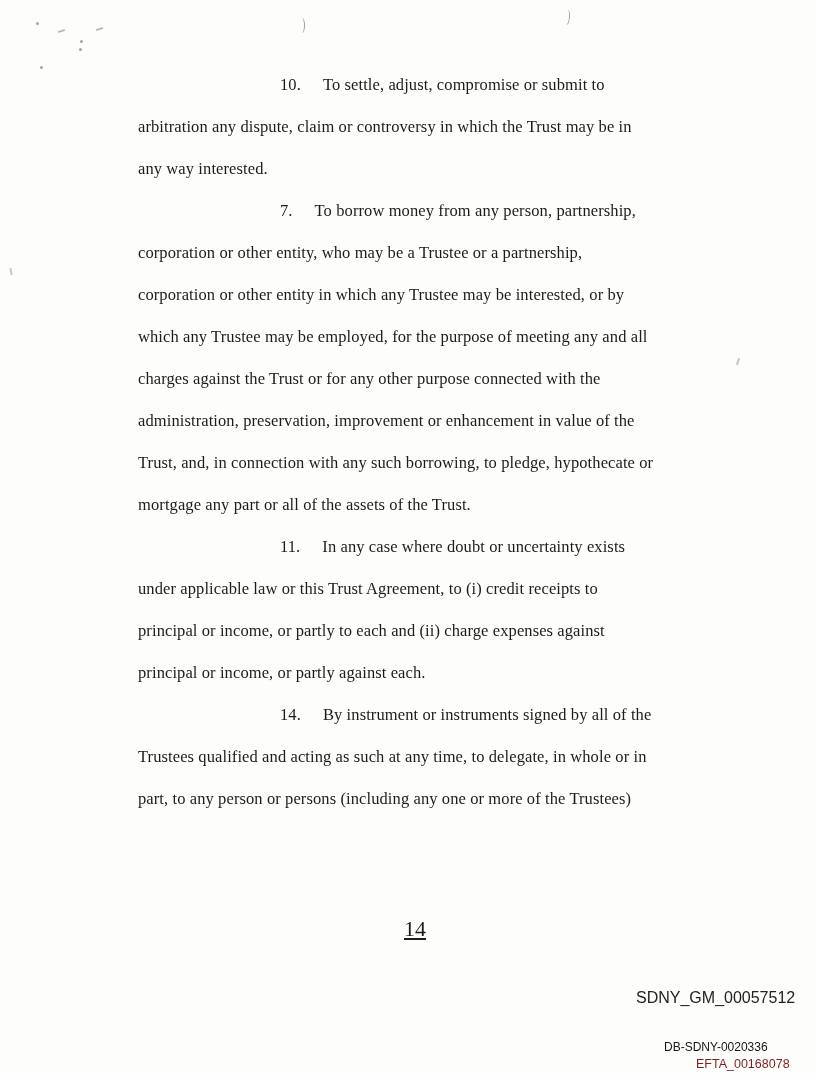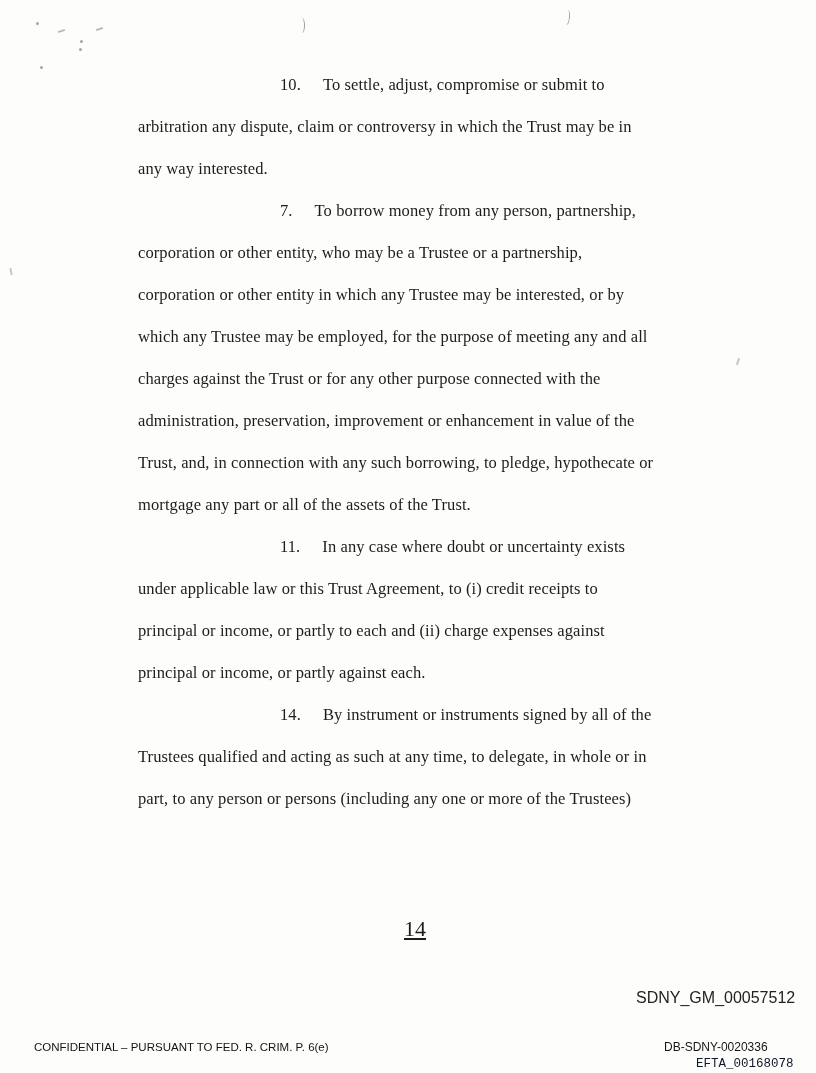--- a/index.html
+++ b/index.html
@@ -82,23 +82,23 @@
     left: 664px;
     font-family: "Liberation Sans", sans-serif;
     font-size: 12px;
     color: #161616;
     text-align: center;
   }
   .bates-bottom-right {
     position: absolute;
     top: 1057px;
     left: 696px;
-    font-family: Liberation Mono, monospace;
+    font-family: Liberation Sans, sans-serif;
     font-size: 12.5px;
-    color: #0f172a;
+    color: #7f1d1d;
   }
 
   
   .art { position: absolute; pointer-events: none; }
   .art-dot { width: 3px; height: 3px; background: #8f8f8f; border-radius: 50%; opacity: 0.8; }
   .art-dash { width: 7px; height: 2px; background: #9a9a9a; opacity: 0.7; transform: rotate(-18deg); }
   .art-curve {
     width: 4px; height: 15px;
     border-right: 1.6px solid #7d7d7d;
     border-radius: 0 60% 60% 0 / 0 50% 50% 0;
@@ -139,17 +139,16 @@
 principal or income, or partly to each and (ii) charge expenses against
 principal or income, or partly against each.</span></p>
     <p class="para"><span class="pnum">14.</span><span class="ptext">By instrument or instruments signed by all of the
 Trustees qualified and acting as such at any time, to delegate, in whole or in
 part, to any person or persons (including any one or more of the Trustees)</span></p>
   </div>
 
   <div class="page-number">14</div>
 
   <div class="bates-upper-right">SDNY_GM_00057512</div>
-  <div class="footer-left">CONFIDENTIAL – PURSUANT TO FED. R. CRIM. P. 6(e)</div>
   <div class="bates-lower-right">DB-SDNY-0020336</div>
   <div class="bates-bottom-right">EFTA_00168078</div>
 
 </div>
 
 </body></html>

